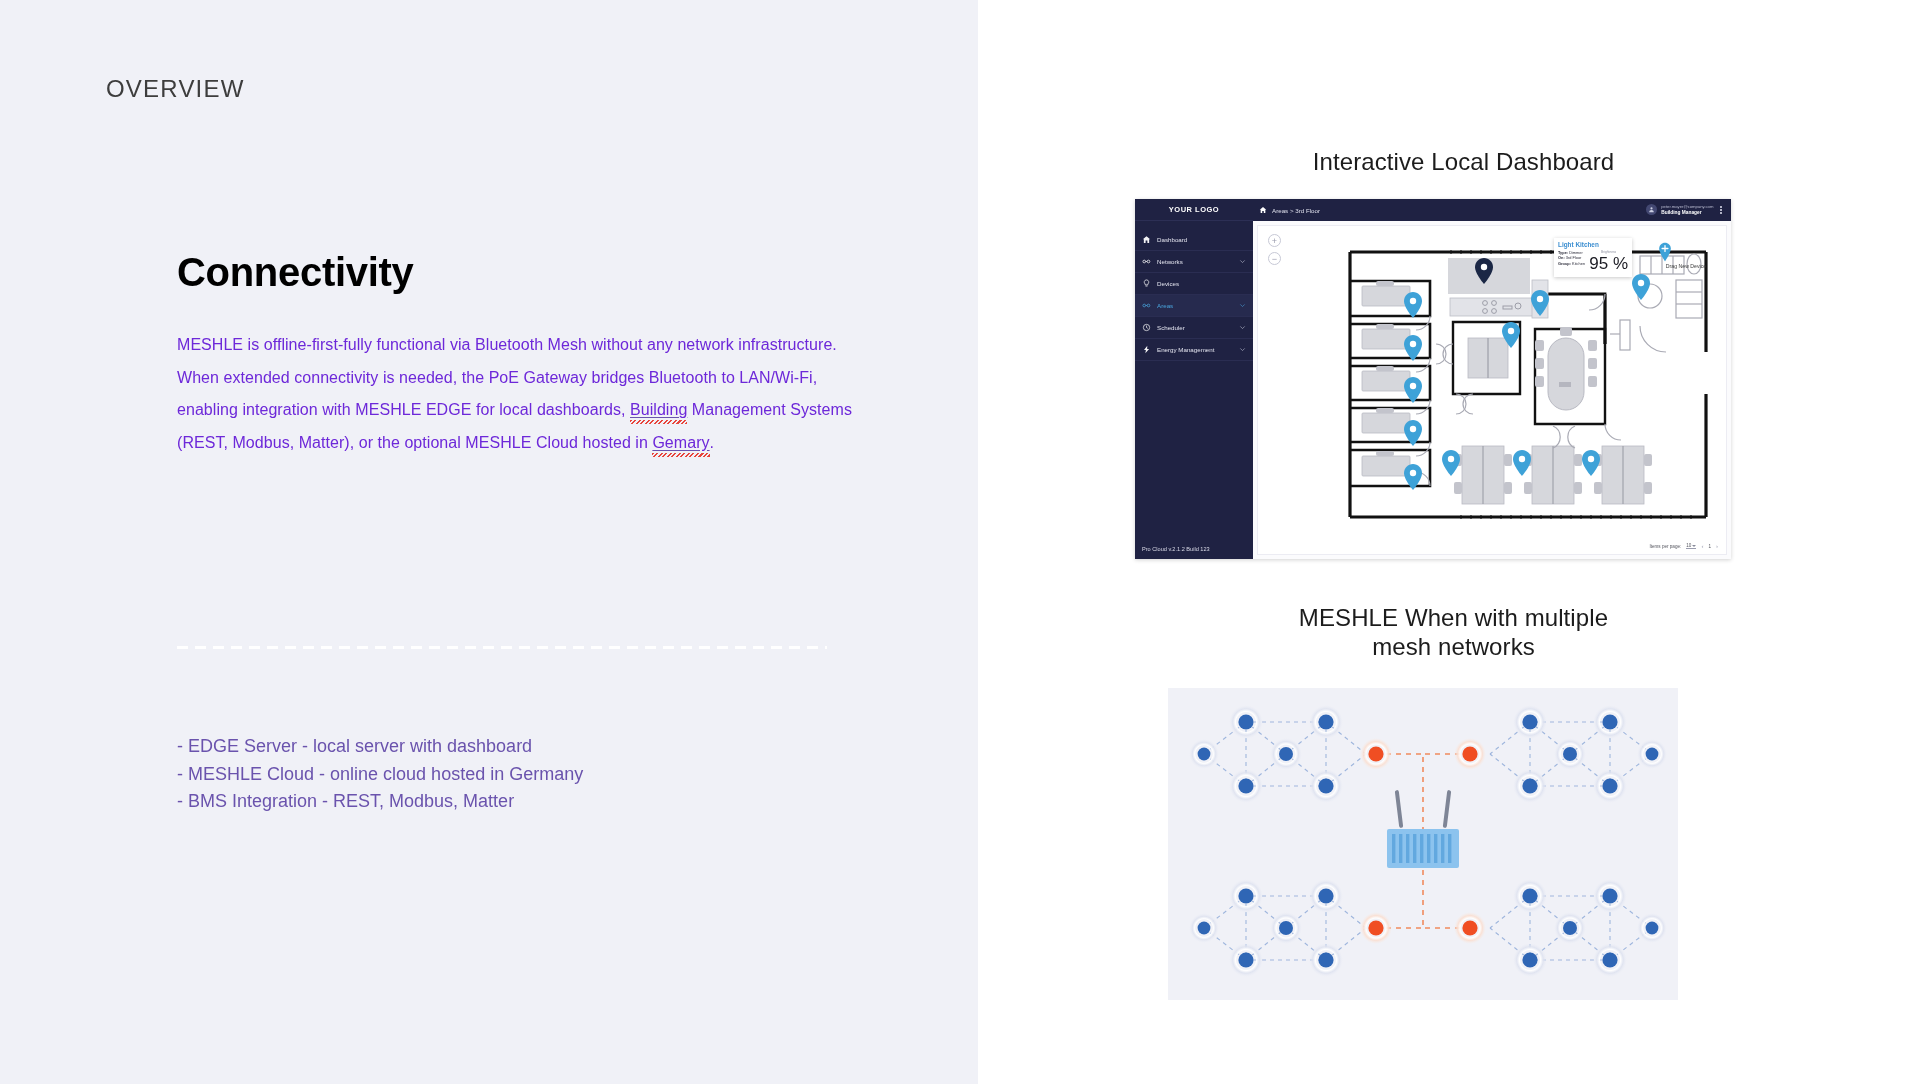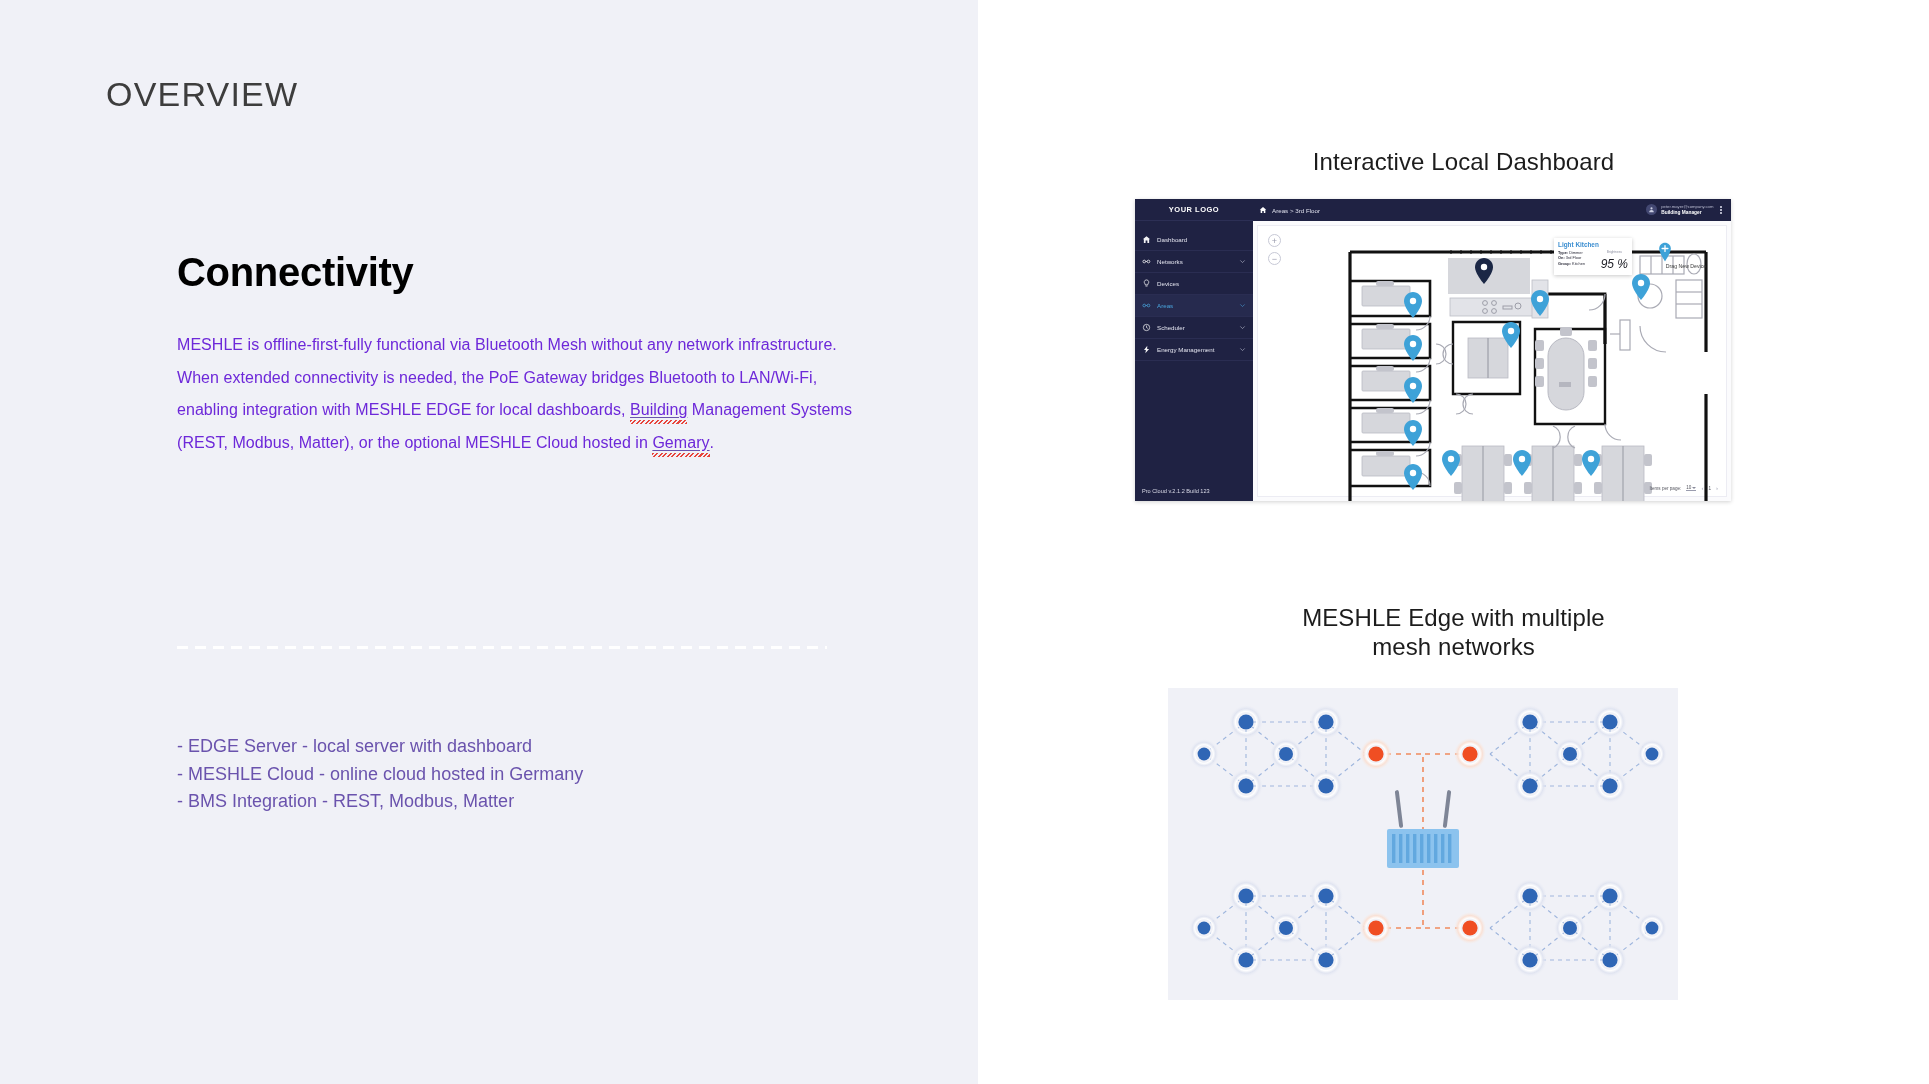--- a/index.html
+++ b/index.html
@@ -13,21 +13,21 @@
 
   
   .left-panel {
     width: 978px; height: 1084px;
     background: #f0f1f7;
     position: relative;
     flex: 0 0 978px;
   }
   .overview-label {
     position: absolute; left: 106px; top: 75px;
-    font-size: 34px; letter-spacing: 1.2px;
+    font-size: 24px; letter-spacing: 1.2px;
     color: #3d3d3d; font-weight: 400;
   }
   .content-block { position: absolute; left: 177px; top: 250px; width: 680px; }
   .headline {
     font-size: 40px; font-weight: 700; color: #000000;
     letter-spacing: -0.3px; margin-bottom: 34px;
   }
   .paragraph {
     font-size: 16px; line-height: 32.6px; color: #6d28d9;
     font-weight: 400; letter-spacing: 0.05px;
@@ -55,21 +55,21 @@
   .cap {
     position: absolute; width: 100%; text-align: center;
     font-size: 24px; color: #1c1c1c; font-weight: 400; letter-spacing: 0.1px;
   }
   .cap-1 { top: 148px; left: 0; padding-left: 20px; }
   .cap-2 { top: 604px; left: 0; line-height: 28.5px; }
 
   
   .dash {
     position: absolute; left: 157px; top: 199px;
-    width: 596px; height: 302px; background: #ffffff;
+    width: 596px; height: 360px; background: #ffffff;
     box-shadow: 0 1px 4px rgba(0,0,0,.18);
     display: flex; overflow: hidden;
   }
   .dash-side {
     width: 118px; background: #1f2243; color: #fff;
     display: flex; flex-direction: column; position: relative;
   }
   .dash-logo {
     height: 22px; display:flex; align-items:center; justify-content:center;
     font-size: 7.5px; font-weight: 700; letter-spacing: .5px;
@@ -115,21 +115,21 @@
   .tooltip {
     position:absolute; left:296px; top:12px; width:78px; background:#fff;
     box-shadow:0 1px 4px rgba(0,0,0,.22); padding:3px 4px; z-index:6;
   }
   .tt-title { font-size:6.4px; color:#3a8dd0; font-weight:700; margin-bottom:1.5px;}
   .tt-body { display:flex; justify-content:space-between; align-items:flex-start;}
   .tt-rows div { font-size:3.9px; color:#2c2c3a; line-height:1.5; white-space:nowrap;}
   .tt-rows b { font-weight:700; }
   .tt-br { text-align:center; }
   .tt-br .k { font-size:3.2px; color:#8d8fa0; display:block; }
-  .tt-br .v { font-size:12px; color:#1a1a22; font-weight:400;font-style:italic; }
+  .tt-br .v { font-size:17px; color:#1a1a22; font-weight:400; }
   .paging {
     position:absolute; right:8px; bottom:5px; display:flex; align-items:center; gap:5px;
     font-size:4.6px; color:#55565f;
   }
   .paging .sel { border-bottom:1px solid #9a9cae; padding-right:5px; position:relative;}
   .paging .sel::after{content:"";position:absolute;right:0;top:2px;border-left:2px solid transparent;
     border-right:2px solid transparent;border-top:2.6px solid #8a8c9c;}
   .paging .arw { font-size:6px; color:#9a9cae; }
 
   
@@ -515,21 +515,21 @@
             <span class="sel">10</span>
             <span class="arw">‹</span>
             <span>1</span>
             <span class="arw">›</span>
           </div>
         </div>
       </div>
     </div>
 
     <div class="cap cap-2">
-      <div>MESHLE Edge with multiple</div>
+      <div>MESHLE When with multiple</div>
       <div>mesh networks</div>
     </div>
 
     <div class="mesh">
       <svg width="510" height="312" viewBox="0 0 510 312">
         <defs>
           <radialGradient id="halo" cx="50%" cy="50%" r="50%">
             <stop offset="55%" stop-color="#ffffff" stop-opacity="0"></stop>
             <stop offset="62%" stop-color="#ffffff" stop-opacity=".95"></stop>
             <stop offset="78%" stop-color="#dfe3f0" stop-opacity=".9"></stop>

